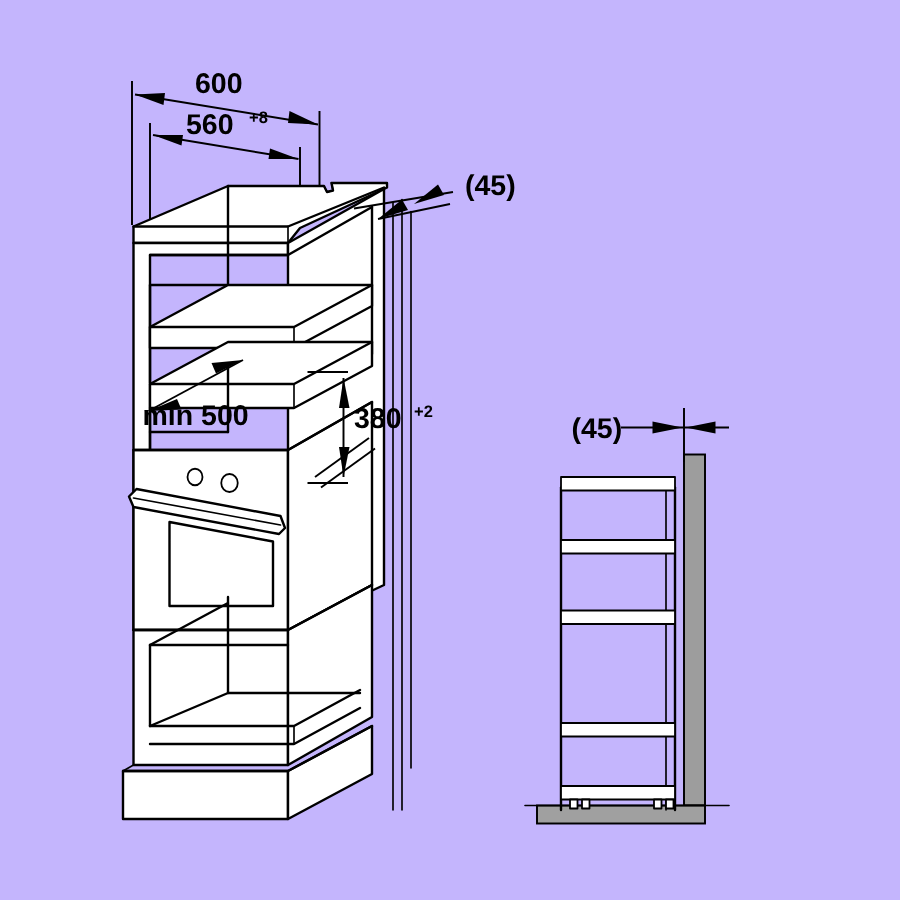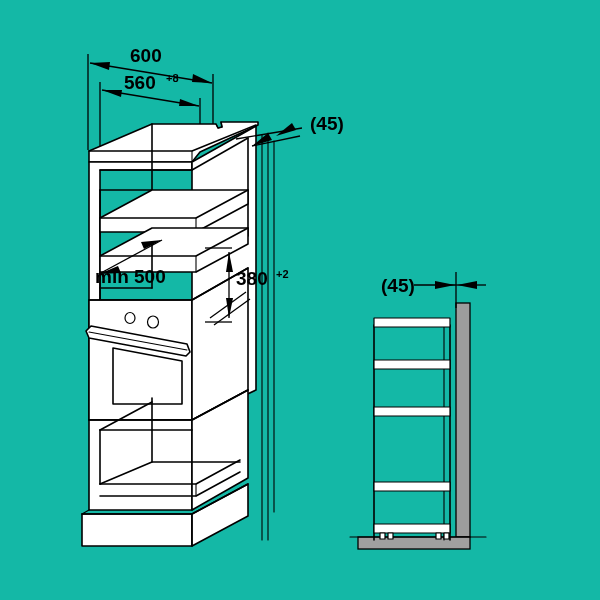--- a/index.html
+++ b/index.html
@@ -11,21 +11,21 @@
   body {
     width: 600px;
     height: 600px;
     overflow: hidden;
     font-family: "Liberation Sans", sans-serif;
   }
   #drawing-root {
     position: relative;
     width: 600px;
     height: 600px;
-    background: #14b8a6;
+    background: #c4b5fd;
   }
   svg#technical-drawing {
     display: block;
     width: 600px;
     height: 600px;
   }
   .ln {
     fill: none;
     stroke: #000000;
     stroke-width: 1.6;

